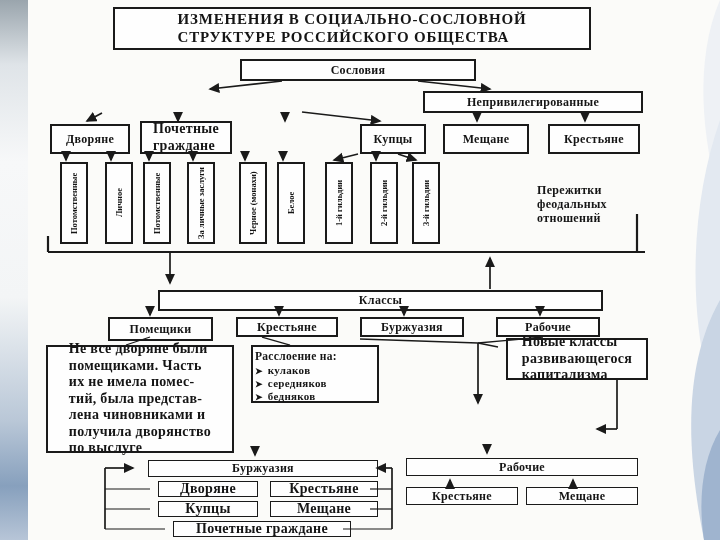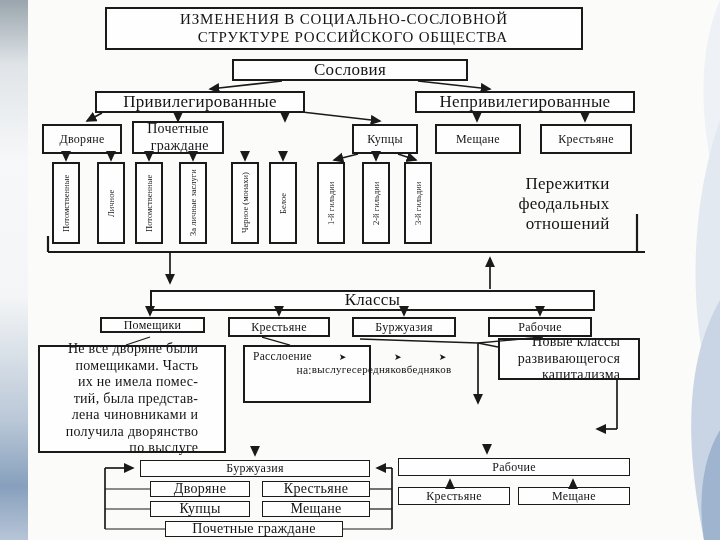--- a/index.html
+++ b/index.html
@@ -5,26 +5,26 @@
   html,body{margin:0;padding:0;}
   body{width:720px;height:540px;overflow:hidden;background:#e9ecef;}
   .slide{position:relative;width:720px;height:540px;background:#fbfbf9;overflow:hidden;
          font-family:"Liberation Serif", serif; color:#151515;}
   
   .left-band{position:absolute;left:0;top:0;width:28px;height:540px;
     background:linear-gradient(180deg,#9aa5ad 0%,#dfe4e8 12%,#f7f8f9 30%,#f3f5f6 55%,#b9c7d7 78%,#87a0bd 90%,#b7c5d7 100%);}
   .right-decor{position:absolute;right:0;top:0;width:46px;height:540px;}
   
   .bx{position:absolute;border:2px solid #1a1a1a;background:#fefefe;
-      display:flex;align-items:center;justify-content:center;text-align:right;
-      font-weight:400;line-height:1.18;white-space:pre-line;letter-spacing:.3px;box-sizing:border-box;}
+      display:flex;align-items:center;justify-content:center;text-align:left;
+      font-weight:700;line-height:1.18;white-space:pre-line;letter-spacing:.3px;box-sizing:border-box;margin-left:8px;}
   .nob{border:none;background:transparent;}
   .vbx{writing-mode:vertical-rl;transform:rotate(180deg);font-size:8.5px;letter-spacing:0;}
-  .f15{font-size:15px;} .f13{font-size:17px;} .f12{font-size:12px;} .f11{font-size:14px;}
-  .strat{align-items:flex-start;justify-content:flex-start;flex-direction:row;padding:3px 8px;white-space:normal;}
+  .f15{font-size:15px;} .f13{font-size:12px;} .f12{font-size:12px;} .f11{font-size:14px;}
+  .strat{align-items:flex-start;justify-content:flex-start;flex-direction:column;padding:3px 2px;white-space:normal;}
   .strat .t{font-size:11.5px;} .strat .it{font-size:11px;display:block;}
   .strat .b{display:inline-block;margin-right:5px;font-size:9px;}
   svg.wires{position:absolute;left:0;top:0;pointer-events:none;}
 </style>
 </head>
 <body>
 
 <div class="slide">
 
   <div class="left-band"></div>
@@ -34,21 +34,20 @@
     <path d="M46,120 C18,200 14,300 34,380 C40,420 46,440 46,440 L46,120 Z" fill="#e3e9f1"></path>
     <path d="M46,300 C12,360 10,440 30,540 L46,540 L46,300 Z" fill="#c9d5e4"></path>
     <path d="M46,430 C28,460 24,500 30,540 L46,540 Z" fill="#9fb4cf"></path>
   </svg>
 
   <div class="bx f15" style="left:105px;top:7px;width:478px;height:43px;border-width:2.5px;letter-spacing:.8px;">ИЗМЕНЕНИЯ В СОЦИАЛЬНО-СОСЛОВНОЙ
 СТРУКТУРЕ РОССИЙСКОГО ОБЩЕСТВА</div>
 
   <div class="bx f13" style="left:232px;top:59px;width:236px;height:22px;">Сословия</div>
 
-  <div class="bx f13" style="left:95px;top:91px;width:210px;height:22px;">Привилегированные</div>
   <div class="bx f13" style="left:415px;top:91px;width:220px;height:22px;">Непривилегированные</div>
 
   <div class="bx f12" style="left:42px;top:124px;width:80px;height:30px;">Дворяне</div>
   <div class="bx f11" style="left:132px;top:121px;width:92px;height:33px;">Почетные
 граждане</div>
   <div class="bx f12" style="left:352px;top:124px;width:66px;height:30px;">Купцы</div>
   <div class="bx f12" style="left:435px;top:124px;width:86px;height:30px;">Мещане</div>
   <div class="bx f12" style="left:540px;top:124px;width:92px;height:30px;">Крестьяне</div>
 
   <div class="bx vbx" style="left:52px;top:162px;width:28px;height:82px;">Потомственные</div>
@@ -61,36 +60,36 @@
   <div class="bx vbx" style="left:362px;top:162px;width:28px;height:82px;">2-й гильдии</div>
   <div class="bx vbx" style="left:404px;top:162px;width:28px;height:82px;">3-й гильдии</div>
 
   <div class="bx nob f13" style="left:488px;top:176px;width:152px;height:56px;">Пережитки
 феодальных
 отношений</div>
 
 
   <div class="bx f13" style="left:150px;top:290px;width:445px;height:21px;">Классы</div>
 
-  <div class="bx f12" style="left:100px;top:317px;width:105px;height:16px;">Помещики</div>
+  <div class="bx f12" style="left:100px;top:317px;width:105px;height:24px;">Помещики</div>
   <div class="bx f12" style="left:228px;top:317px;width:102px;height:20px;">Крестьяне</div>
   <div class="bx f12" style="left:352px;top:317px;width:104px;height:20px;">Буржуазия</div>
   <div class="bx f12" style="left:488px;top:317px;width:104px;height:20px;">Рабочие</div>
 
   <div class="bx f11" style="left:38px;top:345px;width:188px;height:108px;">Не все дворяне были
 помещиками. Часть
 их не имела помес-
 тий, была представ-
 лена чиновниками и
 получила дворянство
 по выслуге</div>
 
   <div class="bx strat" style="left:243px;top:345px;width:128px;height:58px;">
     <span class="t">Расслоение на:</span>
-    <span class="it"><span class="b">➤</span><span>выслуге</span></span>
+    <span class="it"><span class="b">➤</span><span>кулаков</span></span>
     <span class="it"><span class="b">➤</span><span>середняков</span></span>
     <span class="it"><span class="b">➤</span><span>бедняков</span></span>
   </div>
 
   <div class="bx f11" style="left:498px;top:338px;width:142px;height:42px;">Новые классы
 развивающегося
 капитализма</div>
 
 
   <div class="bx f12" style="left:140px;top:460px;width:230px;height:17px;border-width:1.5px;">Буржуазия</div>

